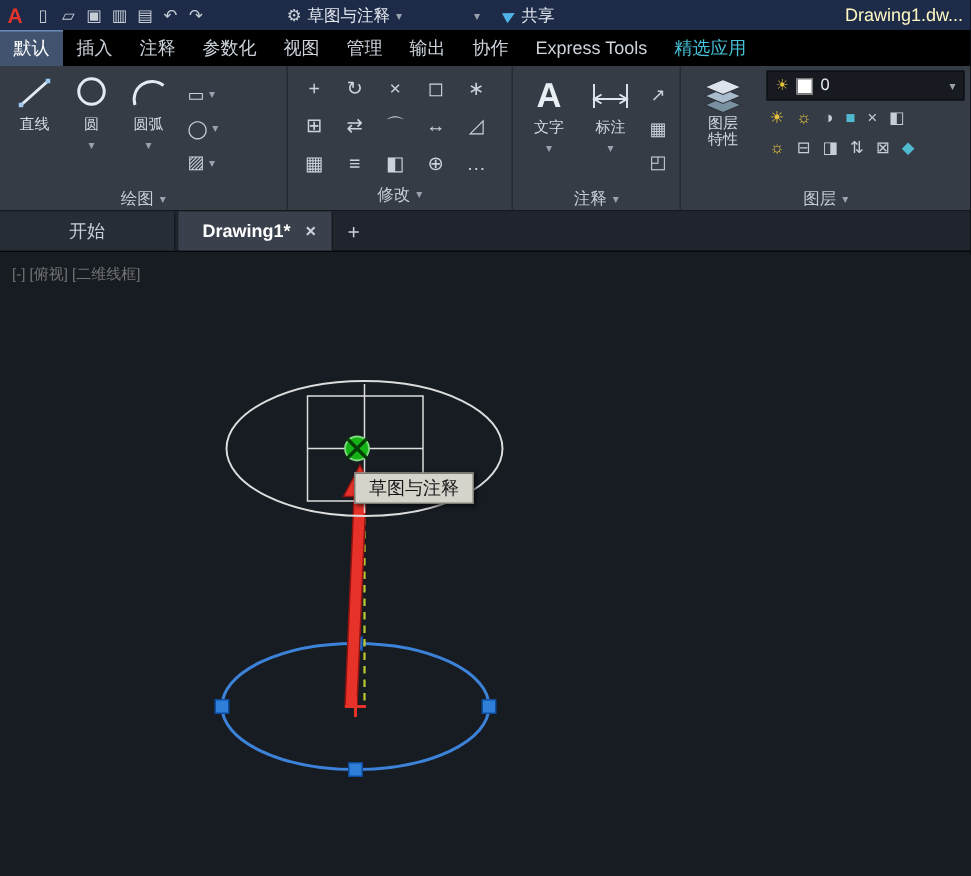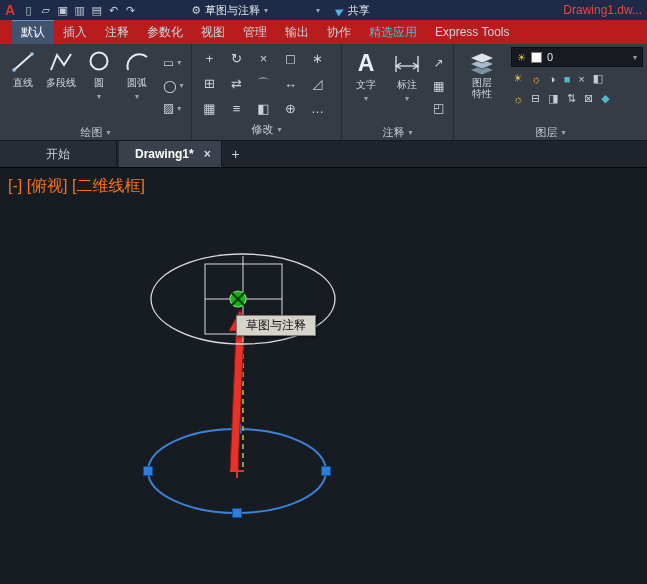--- a/index.html
+++ b/index.html
@@ -10,24 +10,24 @@
   .titlebar{height:20px;background:#1d2b48;display:flex;align-items:center;padding:0 5px;color:#cfd6df;}
   .logo{color:#e3342b;font-weight:bold;font-size:14px;line-height:20px;margin-right:5px;}
   .qat{display:flex;align-items:center;}
   .qat span{width:17px;text-align:center;font-size:11px;color:#c6cdd6;}
   .workspace{display:flex;align-items:center;gap:4px;margin-left:52px;font-size:11px;color:#e2e7ee;}
   .workspace .gear{font-size:11px;color:#cdd4dc;}
   .caret{font-size:8px;color:#9aa3ad;}
   .tb-caret{margin-left:48px;font-size:8px;color:#9aa3ad;}
   .share{display:flex;align-items:center;gap:4px;margin-left:16px;font-size:11px;color:#e2e7ee;}
   .share .plane{display:inline-block;transform:rotate(-28deg);color:#4fb3e8;font-size:10px;}
-  .doc-title{margin-left:auto;font-size:12px;color:#ef4444;}
-
-  
-  .tabs{height:24px;background:#b91c1c;display:flex;align-items:stretch;padding-left:12px;}
+  .doc-title{margin-left:auto;font-size:12px;color:#fef9c3;}
+
+  
+  .tabs{height:24px;background:#000000;display:flex;align-items:stretch;padding-left:0;}
   .tab{display:flex;align-items:center;padding:0 9px;font-size:12px;color:#ccd3db;}
   .tab.active{background:#41536f;color:#ffffff;border-top:1px solid #6c8cb8;}
   .tab.accent{color:#45c0d6;}
 
   
   .ribbon{height:96px;background:#353c45;display:flex;border-bottom:1px solid #14171c;}
   .panel{display:flex;flex-direction:column;border-right:1px solid #262b33;box-sizing:border-box;}
   .panel-body{flex:1;display:flex;padding:3px 4px 0 4px;}
   .panel-label{height:16px;display:flex;align-items:center;justify-content:center;gap:4px;font-size:11px;color:#c6ccd4;}
 
@@ -61,21 +61,21 @@
   .filetabs{height:26px;background:#20252d;display:flex;align-items:stretch;border-bottom:1px solid #05070a;}
   .ftab{display:flex;align-items:center;font-size:12px;color:#c9d0d8;background:#272d36;margin-right:2px;border-right:1px solid #161a20;}
   .ftab.start{padding:0 46px;}
   .ftab.active{background:#3a414c;color:#ffffff;padding:0 10px 0 16px;font-weight:bold;}
   .ftab .close{margin-left:10px;font-size:12px;color:#cdd3da;}
   .addtab{width:24px;display:flex;align-items:center;justify-content:center;color:#c9d0d8;font-size:14px;}
 
   
   .canvas{position:relative;height:418px;background:#171c23;}
   .canvas svg{position:absolute;left:0;top:0;}
-  .vp{position:absolute;left:8px;top:8px;font-size:16px;color:#f97316;z-index:3;}
+  .vp{position:absolute;left:8px;top:8px;font-size:10px;color:#737373;z-index:3;}
   .vp span{cursor:default;}
   .tip{position:absolute;left:236px;top:147px;background:#d6d3ca;border:1px solid #7c7c74;box-shadow:1px 1px 3px rgba(0,0,0,.65);color:#17171a;font-size:12px;padding:1px 9px;white-space:nowrap;z-index:2;}
 </style>
 </head>
 <body>
 
 <div class="app">
 
   <div class="titlebar">
     <span class="logo">A</span>
@@ -103,41 +103,35 @@
 
   <div class="tabs">
     <span class="tab active">默认</span>
     <span class="tab">插入</span>
     <span class="tab">注释</span>
     <span class="tab">参数化</span>
     <span class="tab">视图</span>
     <span class="tab">管理</span>
     <span class="tab">输出</span>
     <span class="tab">协作</span>
+    <span class="tab">Express Tools</span>
     <span class="tab accent">精选应用</span>
-    <span class="tab">Express Tools</span>
   </div>
 
   <div class="ribbon">
 
     <div class="panel" style="width:192px;">
       <div class="panel-body">
         <div class="bigbtn">
           <svg width="26" height="24">
             <line x1="4" y1="20" x2="22" y2="4" stroke="#e4eaf1" stroke-width="2"></line>
             <rect x="2.5" y="18.5" width="3" height="3" fill="#9ec7f0"></rect>
             <rect x="20.5" y="2.5" width="3" height="3" fill="#9ec7f0"></rect>
           </svg>
           <span class="lbl">直线</span>
-        </div>
-        <div class="bigbtn">
-          <svg width="26" height="24">
-            <polyline points="3,20 9,5 16,15 23,4" fill="none" stroke="#e4eaf1" stroke-width="2"></polyline>
-          </svg>
-          <span class="lbl">多段线</span>
         </div>
         <div class="bigbtn">
           <svg width="26" height="24">
             <circle cx="13" cy="11" r="8.5" fill="none" stroke="#e4eaf1" stroke-width="2"></circle>
           </svg>
           <span class="lbl">圆</span>
           <span class="caret">▾</span>
         </div>
         <div class="bigbtn">
           <svg width="26" height="24">

